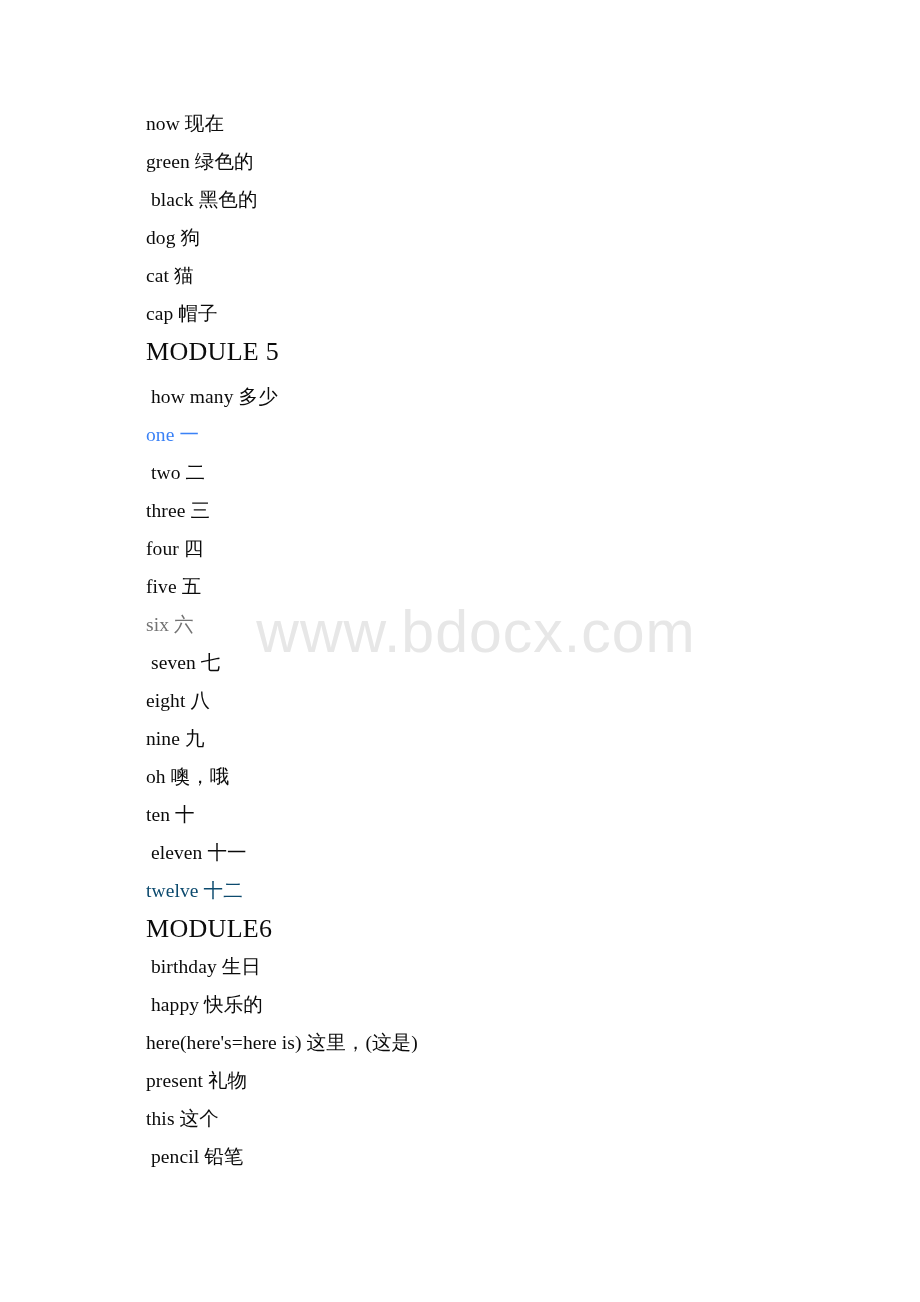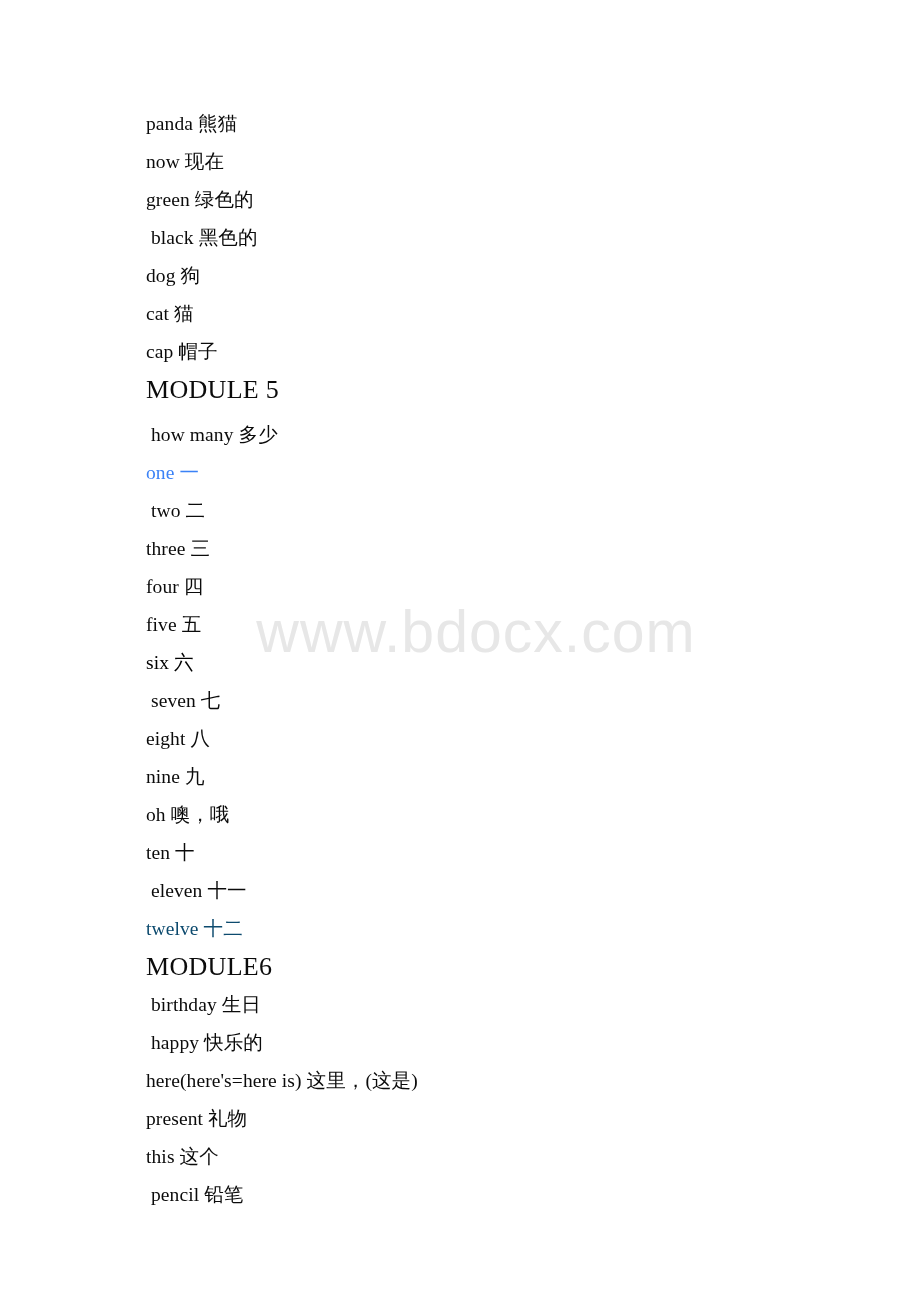--- a/index.html
+++ b/index.html
@@ -58,35 +58,34 @@
   }
 </style>
 </head>
 <body>
 
 <div id="page" style="background: rgb(255, 255, 255);">
 
   <div id="watermark" style="color: rgb(231, 231, 231);">www.bdocx.com</div>
 
   <div id="content">
-      <div class="line" style="color: rgb(11, 11, 11);">panda 熊猫</div>
       <div class="line" style="color: rgb(11, 11, 11);">now 现在</div>
       <div class="line" style="color: rgb(11, 11, 11);">green 绿色的</div>
       <div class="line" style="color: rgb(11, 11, 11);"> black 黑色的</div>
       <div class="line" style="color: rgb(11, 11, 11);">dog 狗</div>
       <div class="line" style="color: rgb(11, 11, 11);">cat 猫</div>
       <div class="line" style="color: rgb(11, 11, 11);">cap 帽子</div>
       <div class="line module" style="color: rgb(11, 11, 11);">MODULE 5</div>
       <div class="line" style="color: rgb(11, 11, 11); margin-top: 7px;"> how many 多少</div>
       <div class="line" style="color: #3b82f6;">one 一</div>
       <div class="line" style="color: rgb(11, 11, 11);"> two 二</div>
       <div class="line" style="color: rgb(11, 11, 11);">three 三</div>
       <div class="line" style="color: rgb(11, 11, 11);">four 四</div>
       <div class="line" style="color: rgb(11, 11, 11);">five 五</div>
-      <div class="line" style="color: #000000;">six 六</div>
+      <div class="line" style="color: #737373;">six 六</div>
       <div class="line" style="color: rgb(11, 11, 11);"> seven 七</div>
       <div class="line" style="color: rgb(11, 11, 11);">eight 八</div>
       <div class="line" style="color: rgb(11, 11, 11);">nine 九</div>
       <div class="line" style="color: rgb(11, 11, 11);">oh 噢，哦</div>
       <div class="line" style="color: rgb(11, 11, 11);">ten 十</div>
       <div class="line" style="color: rgb(11, 11, 11);"> eleven 十一</div>
       <div class="line" style="color: #0c4a6e;">twelve 十二</div>
       <div class="line module" style="color: rgb(11, 11, 11);">MODULE6</div>
       <div class="line" style="color: rgb(11, 11, 11);"> birthday 生日</div>
       <div class="line" style="color: rgb(11, 11, 11);"> happy 快乐的</div>

